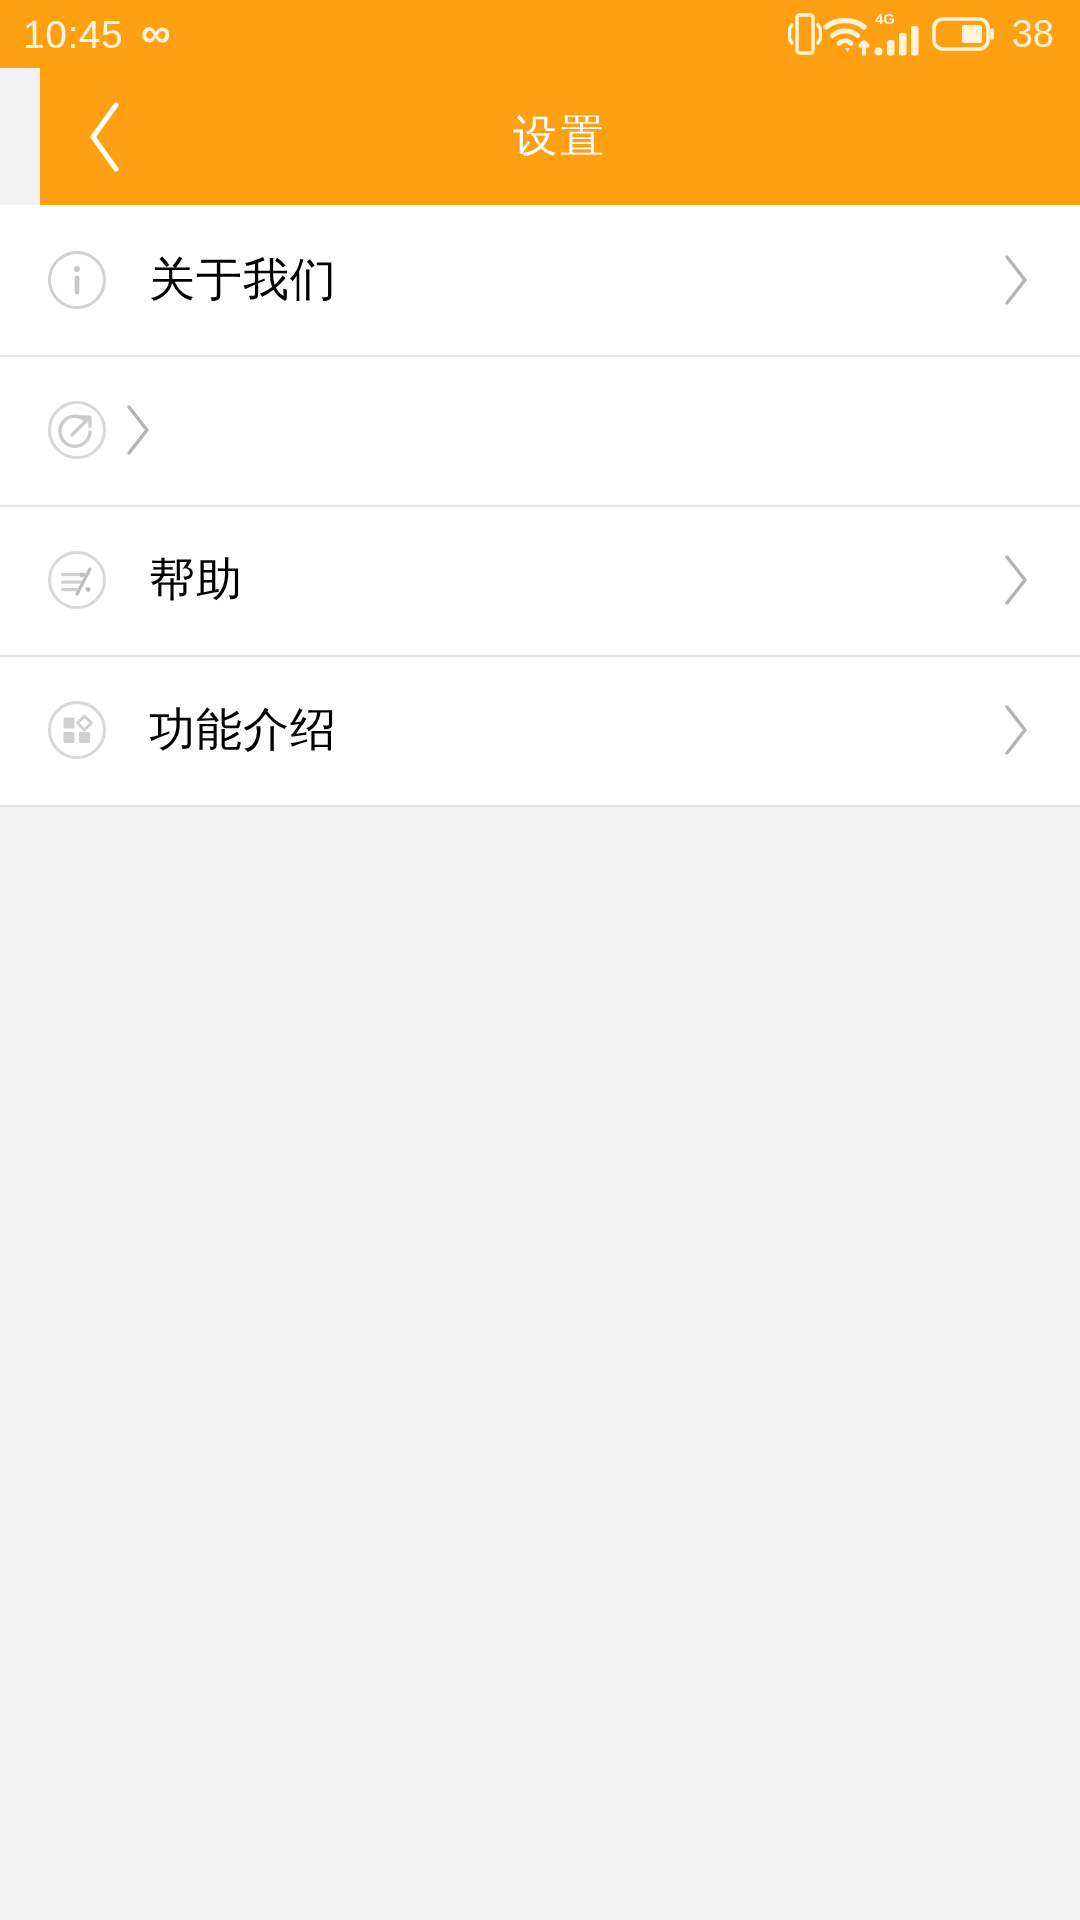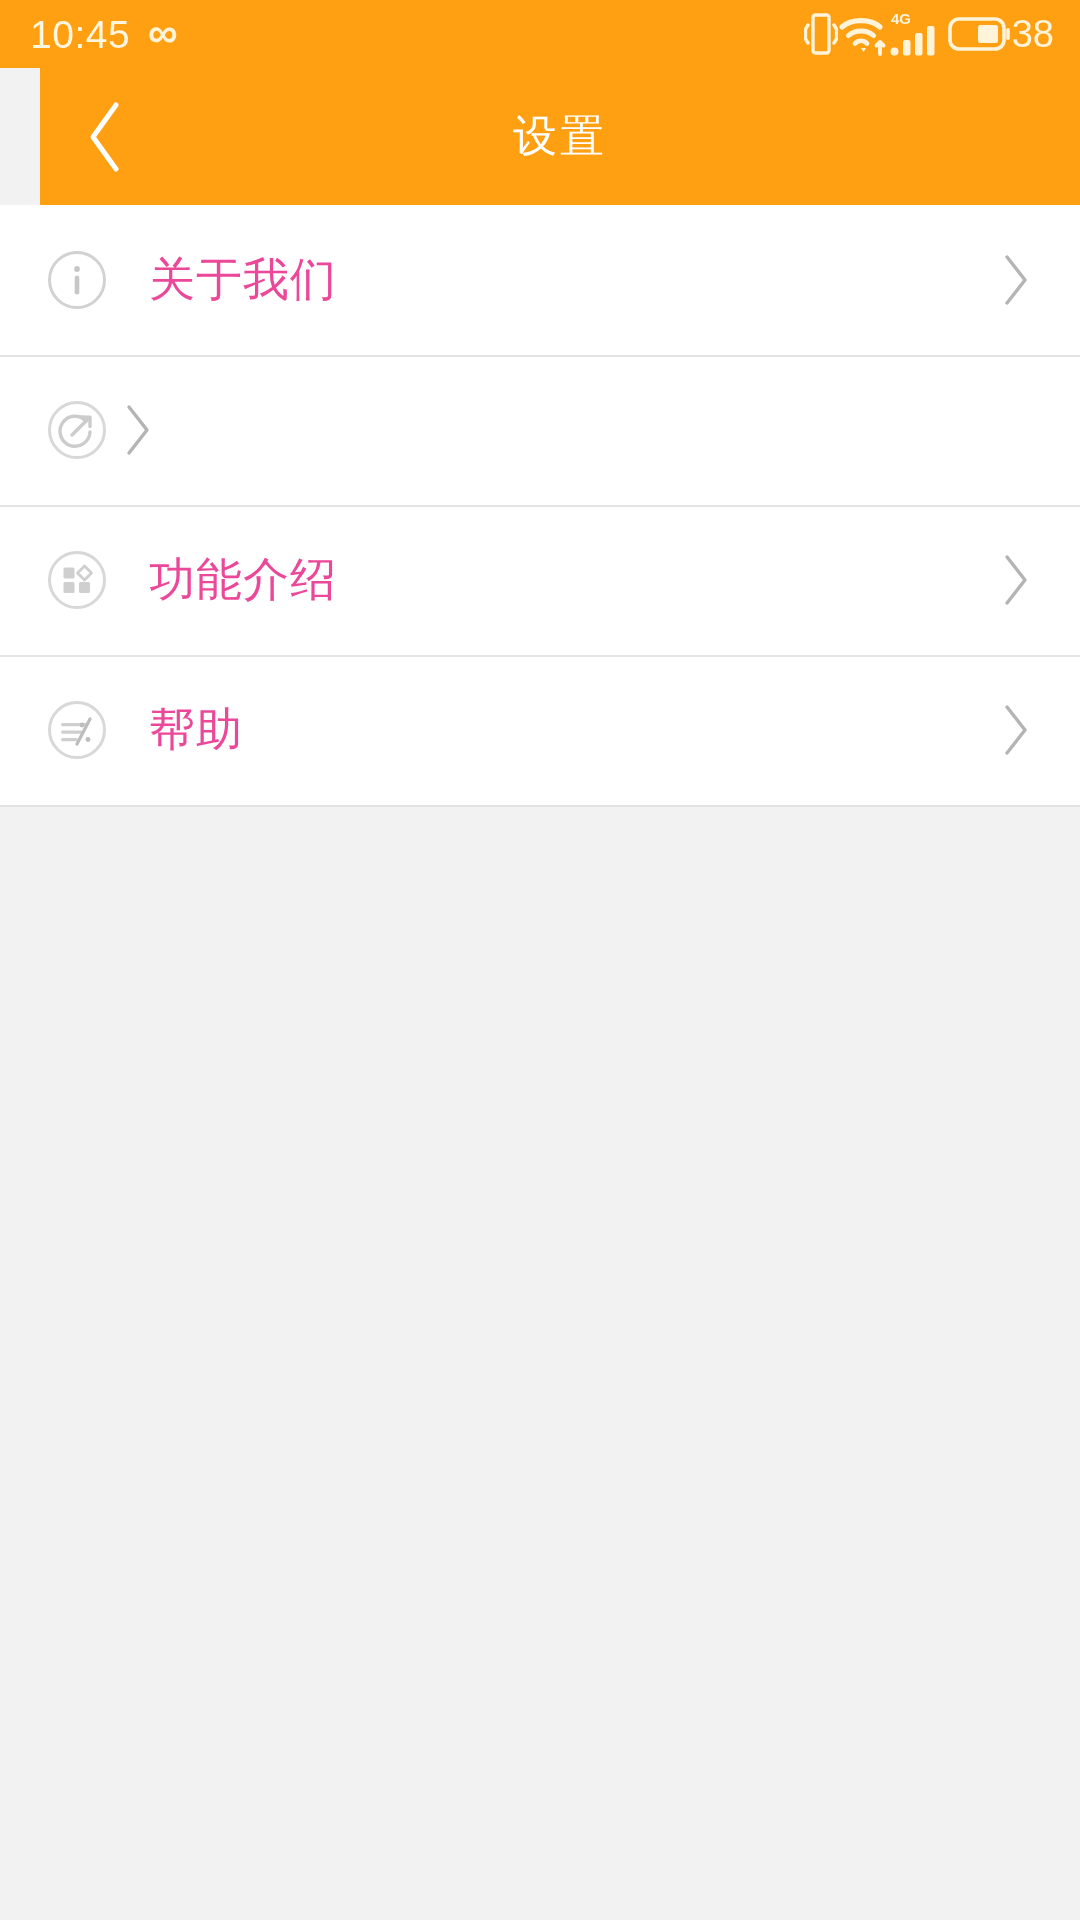--- a/index.html
+++ b/index.html
@@ -22,21 +22,21 @@
     flex-direction: column;
   }
 
   
   .statusbar {
     height: 68px;
     background: #FFA013;
     display: flex;
     align-items: center;
     justify-content: space-between;
-    padding: 0 26px 0 30px;
+    padding: 0 26px 0 23px;
     box-sizing: border-box;
     flex: 0 0 auto;
   }
   .sb-left {
     display: flex;
     align-items: center;
     gap: 18px;
   }
   .sb-clock {
     color: #fff6e0;
@@ -53,21 +53,21 @@
     transform: translateY(-1px);
   }
   .sb-right {
     display: flex;
     align-items: center;
   }
   .sb-batt-num {
     color: #fff3da;
     font-size: 38px;
     line-height: 1;
-    margin-left: 2px;
+    margin-left: 18px;
   }
   .ico {
     display: block;
   }
 
   
   .header {
     height: 137px;
     background: #FFA013;
     position: relative;
@@ -124,21 +124,21 @@
     width: 62px;
     height: 62px;
     flex: 0 0 auto;
     display: flex;
     align-items: center;
     justify-content: center;
   }
   .row-label {
     margin-left: 41px;
     font-size: 46px;
-    color: #ec4899;
+    color: #000000;
     letter-spacing: 1px;
     flex: 1 1 auto;
     white-space: nowrap;
   }
   .row-chevron {
     width: 60px;
     height: 60px;
     flex: 0 0 auto;
     display: flex;
     align-items: center;
@@ -234,38 +234,20 @@
 
     <div class="row">
       <span class="row-icon">
         <svg class="ico" width="62" height="62" viewBox="0 0 62 62">
           <circle cx="31" cy="31" r="27.5" fill="none" stroke="#d8d8d8" stroke-width="3"></circle>
           <path d="M40 22 A15 15 0 1 0 44 33" fill="none" stroke="#cccccc" stroke-width="3.4" stroke-linecap="round"></path>
           <path d="M26 36 L43 19" fill="none" stroke="#cccccc" stroke-width="3.4" stroke-linecap="round"></path>
           <path d="M34.5 18 L44 18.2 L44 27.5" fill="none" stroke="#cccccc" stroke-width="3.4" stroke-linecap="round" stroke-linejoin="round"></path>
         </svg>
       </span>
-      <span class="row-chevron">
-        <svg class="ico" width="34" height="56" viewBox="0 0 34 56">
-          <path d="M8 5 L26 28 L8 51" fill="none" stroke="#b4b4b4" stroke-width="3.4" stroke-linecap="round" stroke-linejoin="round"></path>
-        </svg>
-      </span>
-    </div>
-
-    <div class="row">
-      <span class="row-icon">
-        <svg class="ico" width="62" height="62" viewBox="0 0 62 62">
-          <circle cx="31" cy="31" r="27.5" fill="none" stroke="#d8d8d8" stroke-width="3"></circle>
-          <rect x="17.5" y="18.5" width="11" height="11" rx="1.5" fill="#cfcfcf"></rect>
-          <rect x="17.5" y="33" width="11" height="11" rx="1.5" fill="#cfcfcf"></rect>
-          <rect x="33" y="33" width="11" height="11" rx="1.5" fill="#cfcfcf"></rect>
-          <path d="M38.5 17 L45.5 24 L38.5 31 L31.5 24 Z" fill="none" stroke="#cfcfcf" stroke-width="2.8" stroke-linejoin="round"></path>
-        </svg>
-      </span>
-      <span class="row-label">功能介绍</span>
       <span class="row-chevron">
         <svg class="ico" width="34" height="56" viewBox="0 0 34 56">
           <path d="M8 5 L26 28 L8 51" fill="none" stroke="#b4b4b4" stroke-width="3.4" stroke-linecap="round" stroke-linejoin="round"></path>
         </svg>
       </span>
     </div>
 
     <div class="row">
       <span class="row-icon">
         <svg class="ico" width="62" height="62" viewBox="0 0 62 62">
@@ -279,17 +261,35 @@
         </svg>
       </span>
       <span class="row-label">帮助</span>
       <span class="row-chevron">
         <svg class="ico" width="34" height="56" viewBox="0 0 34 56">
           <path d="M8 5 L26 28 L8 51" fill="none" stroke="#b4b4b4" stroke-width="3.4" stroke-linecap="round" stroke-linejoin="round"></path>
         </svg>
       </span>
     </div>
 
+    <div class="row">
+      <span class="row-icon">
+        <svg class="ico" width="62" height="62" viewBox="0 0 62 62">
+          <circle cx="31" cy="31" r="27.5" fill="none" stroke="#d8d8d8" stroke-width="3"></circle>
+          <rect x="17.5" y="18.5" width="11" height="11" rx="1.5" fill="#cfcfcf"></rect>
+          <rect x="17.5" y="33" width="11" height="11" rx="1.5" fill="#cfcfcf"></rect>
+          <rect x="33" y="33" width="11" height="11" rx="1.5" fill="#cfcfcf"></rect>
+          <path d="M38.5 17 L45.5 24 L38.5 31 L31.5 24 Z" fill="none" stroke="#cfcfcf" stroke-width="2.8" stroke-linejoin="round"></path>
+        </svg>
+      </span>
+      <span class="row-label">功能介绍</span>
+      <span class="row-chevron">
+        <svg class="ico" width="34" height="56" viewBox="0 0 34 56">
+          <path d="M8 5 L26 28 L8 51" fill="none" stroke="#b4b4b4" stroke-width="3.4" stroke-linecap="round" stroke-linejoin="round"></path>
+        </svg>
+      </span>
+    </div>
+
   </div>
 
   <div class="filler"></div>
 
 </div>
 
 </body></html>

